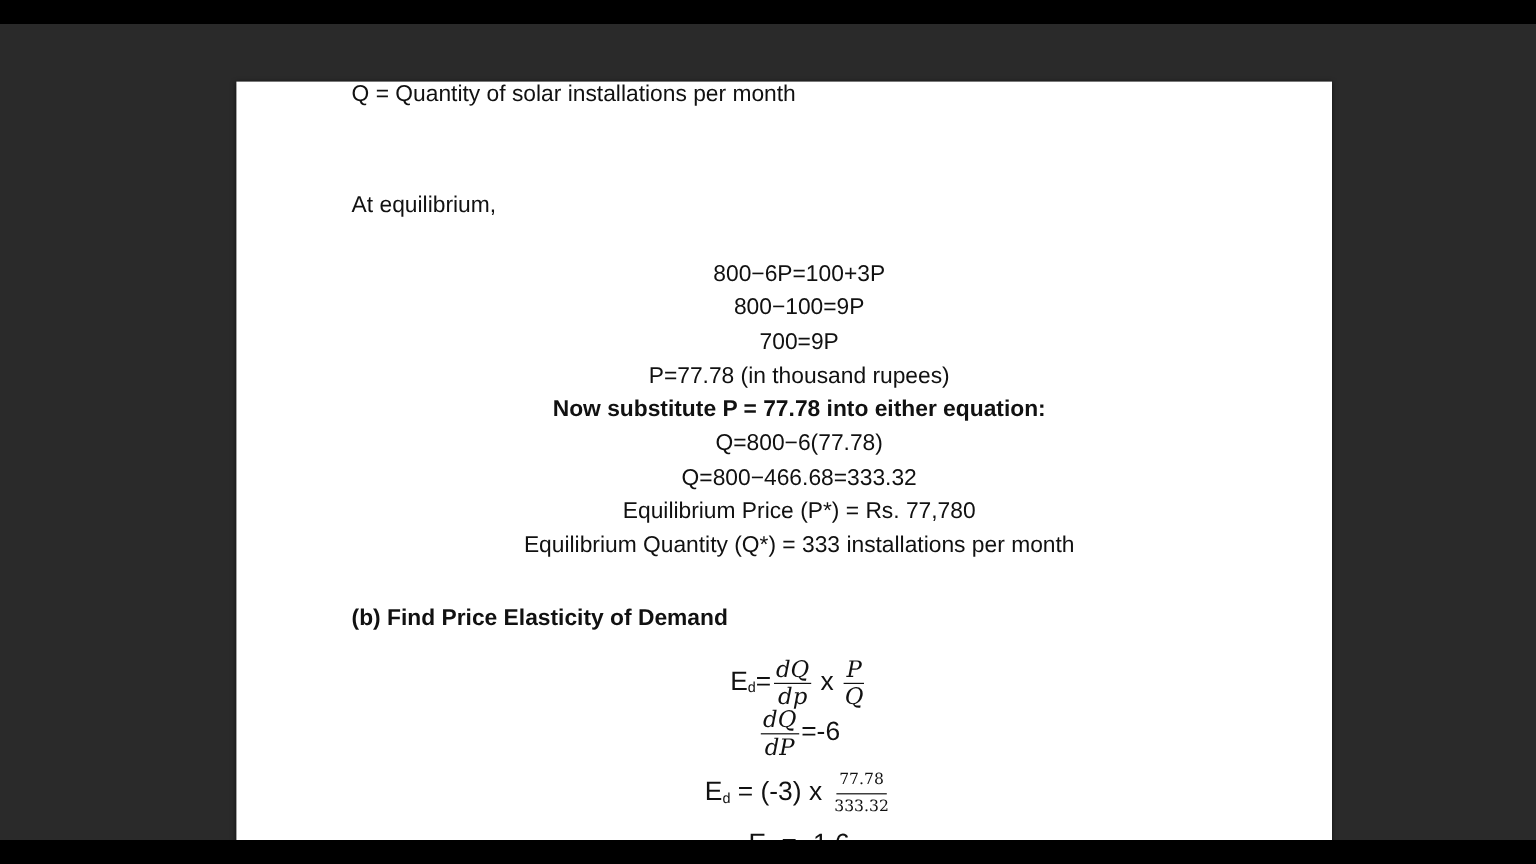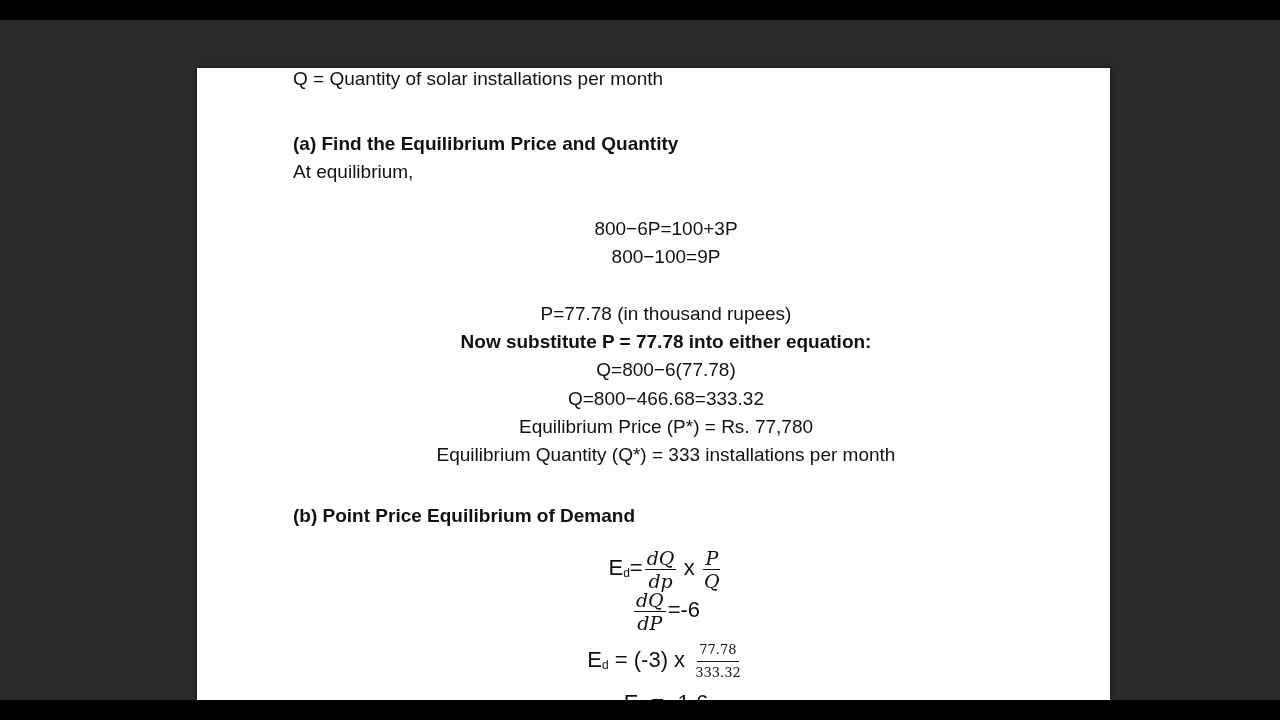--- a/index.html
+++ b/index.html
@@ -29,33 +29,33 @@
   </style>
 </head>
 <body>
 
 <div class="bar-top"></div>
 
 <div class="page">
 
   <div class="line left" style="top:0px;">Q = Quantity of solar installations per month</div>
 
-  <div class="line left bold" style="top:65px;">(a) Find the Equilibrium Price and Quantity</div>
   <div class="line left" style="top:93px;">At equilibrium,</div>
 
   <div class="line center" style="top:150px;">800−6P=100+3P</div>
   <div class="line center" style="top:178px;">800−100=9P</div>
+  <div class="line center" style="top:207px;">700=9P</div>
   <div class="line center" style="top:235px;">P=77.78 (in thousand rupees)</div>
   <div class="line center bold" style="top:263px;">Now substitute P = 77.78 into either equation:</div>
   <div class="line center" style="top:291px;">Q=800−6(77.78)</div>
   <div class="line center" style="top:320px;">Q=800−466.68=333.32</div>
   <div class="line center" style="top:348px;">Equilibrium Price (P*) = Rs. 77,780</div>
   <div class="line center" style="top:376px;">Equilibrium Quantity (Q*) = 333 installations per month</div>
 
-  <div class="line left bold" style="top:437px;">(b) Point Price Equilibrium of Demand</div>
+  <div class="line left bold" style="top:437px;">(b) Find Price Elasticity of Demand</div>
 
   <div class="line center" style="top:478px; line-height:44px;">
     <span class="eq">E</span><sub class="s">d</sub><span class="eq">=</span><span class="frac math">
         <span class="num">dQ</span>
         <span class="den">dp</span>
       </span>
     <span class="eq">x</span>
     <span class="frac math">
         <span class="num">P</span>
         <span class="den">Q</span>

